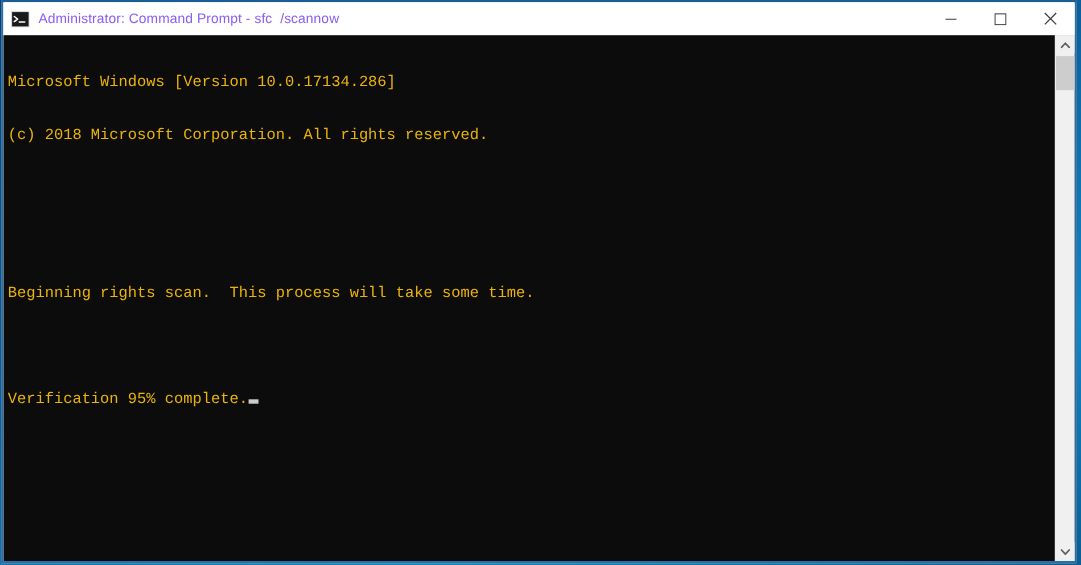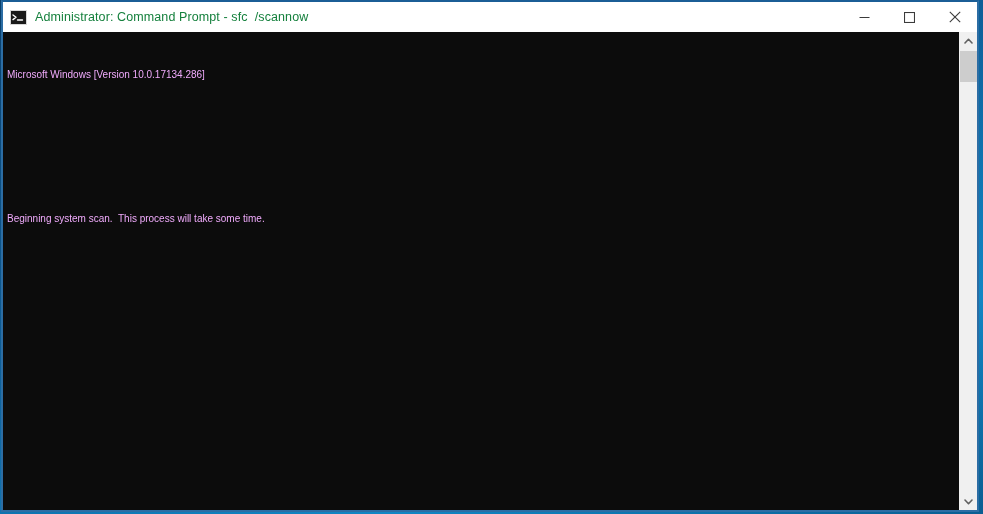--- a/index.html
+++ b/index.html
@@ -54,21 +54,21 @@
   #title-icon {
     width: 17px;
     height: 15px;
     margin-left: 7px;
     margin-right: 8px;
     flex: none;
     display: block;
   }
   #title-text {
     font-size: 12.5px;
-    color: #15803d;
+    color: #8b5cf6;
     white-space: pre;
     letter-spacing: 0.1px;
     line-height: 1;
     user-select: none;
   }
   #window-controls {
     position: absolute;
     right: 0;
     top: 0;
     height: 30px;
@@ -92,24 +92,24 @@
     left: 0;
     top: 30px;
     right: 0;
     bottom: 0;
     background: #0c0c0c;
     display: flex;
   }
   #console-text {
     flex: 1 1 auto;
     padding: 3px 0 0 4px;
-    font-family: Liberation Sans, sans-serif;
-    font-size: 10px;
+    font-family: Liberation Mono, monospace;
+    font-size: 14px;
     line-height: 16px;
-    color: #f0abfc;
+    color: #eab308;
     white-space: pre;
     overflow: hidden;
     position: relative;
     user-select: text;
   }
   .line { white-space: pre; min-height: 16px; }
   #cursor {
     display: inline-block;
     width: 9px;
     height: 4px;
@@ -195,24 +195,26 @@
         </svg>
       </button>
 
     </div>
   </div>
 
   <div id="console-area">
 
     <div id="console-text">
       <div class="line">Microsoft Windows [Version 10.0.17134.286]</div>
+      <div class="line">(c) 2018 Microsoft Corporation. All rights reserved.</div>
       <div class="line"></div>
       <div class="line"></div>
-      <div class="line">Beginning system scan.  This process will take some time.</div>
+      <div class="line">Beginning rights scan.  This process will take some time.</div>
       <div class="line"></div>
+      <div class="line"><span>Verification 95% complete.</span><span id="cursor"></span></div>
     </div>
 
     <div id="scrollbar">
 
       <div class="sb-arrow" id="sb-arrow-up">
         <svg width="9" height="6" viewBox="0 0 9 6">
           <path d="M1 5 L4.5 1.3 L8 5" fill="none" stroke="#606060" stroke-width="1.6" stroke-linecap="round" stroke-linejoin="round"></path>
         </svg>
       </div>
 

